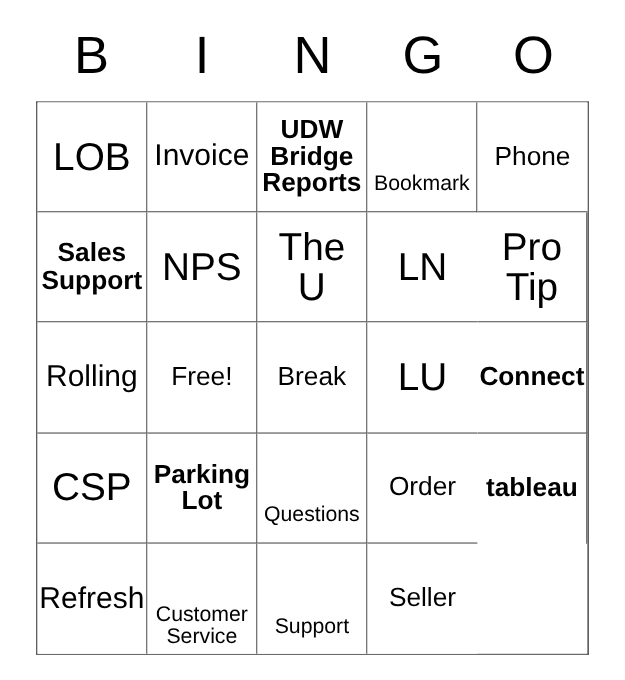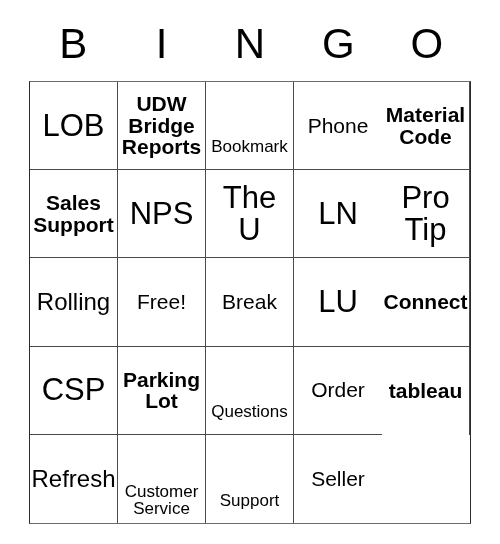--- a/index.html
+++ b/index.html
@@ -106,35 +106,34 @@
     <div class="header-letter">G</div>
     <div class="header-letter">O</div>
   </div>
 
   <div id="grid">
 
     <div class="cell">
         <span class="cell-text fs-xl">LOB</span>
       </div>
     <div class="cell">
+        <span class="cell-text fs-md">Invoice</span>
+      </div>
+    <div class="cell">
         <span class="cell-text fs-sm">UDW
 Bridge
 Reports</span>
       </div>
     <div class="cell">
         <span class="cell-text fs-xs">Bookmark</span>
       </div>
     <div class="cell col-last">
         <span class="cell-text fs-lg">Phone</span>
       </div>
 
-    <div class="cell">
-        <span class="cell-text fs-sm">Material
-Code</span>
-      </div>
     <div class="cell">
         <span class="cell-text fs-sm">Sales
 Support</span>
       </div>
     <div class="cell">
         <span class="cell-text fs-xl">NPS</span>
       </div>
     <div class="cell">
         <span class="cell-text fs-xl">The
 U</span>

